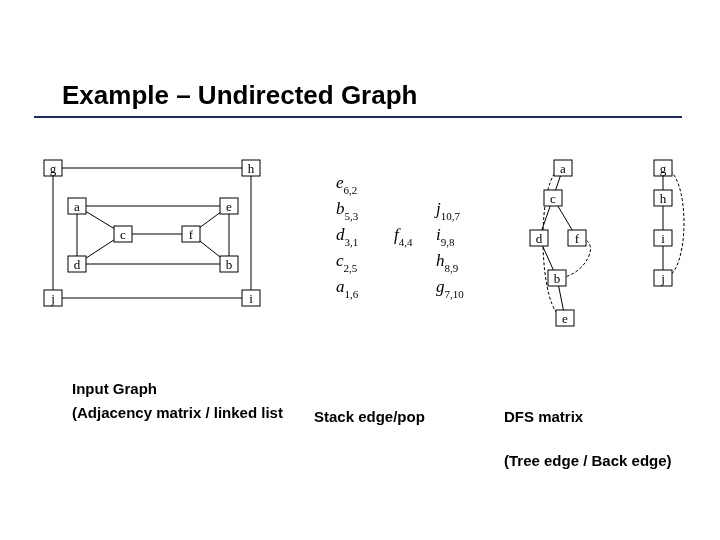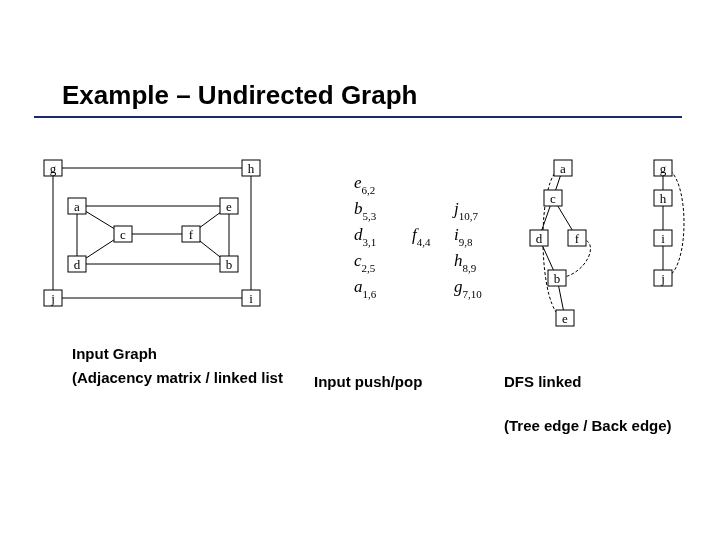--- a/index.html
+++ b/index.html
@@ -34,21 +34,21 @@
     left: 34px;
     top: 160px;
     width: 648px;
     height: 170px;
   }
   .panel {
     position: absolute;
     top: 0;
   }
   .graph { left: 0;   width: 260px; height: 160px; }
-  .stack { left: 300px; width: 180px; height: 160px; }
+  .stack { left: 282px; width: 180px; height: 160px; }
   .forest{ left: 480px; width: 180px; height: 160px; }
 
   svg { overflow: visible; }
 
   .node-box {
     fill: #fff;
     stroke: #000;
     stroke-width: 1;
   }
   .node-label {
@@ -83,20 +83,21 @@
     left: 34px;
     top: 344px;
     width: 648px;
     font-family: Verdana, Arial, sans-serif;
     font-weight: bold;
     font-size: 15px;
     line-height: 1.35;
   }
   .cap {
     position: absolute;
+    margin-top: 35px;
   }
   .cap-graph { left: 38px; width: 220px; }
   .cap-stack { left: 280px; width: 180px; top: 28px;}
   .cap-forest{ left: 470px; width: 170px; top: 28px;}
   .cap-graph2 { top: 24px; }
   .cap-forest2 { top: 28px; }
 </style>
 </head>
 <body>
 
@@ -192,16 +193,16 @@
         <rect x="140" y="110" width="18" height="16" class="node-box"></rect>
         <text x="149" y="118" class="node-label">j</text>
       </svg>
   </div>
 
 </div>
 
 <div class="captions">
   <div class="cap cap-graph">Input Graph</div>
   <div class="cap cap-graph cap-graph2">(Adjacency matrix / linked list</div>
-  <div class="cap cap-stack">Input push/pop</div>
-  <div class="cap cap-forest">DFS linked</div>
+  <div class="cap cap-stack">Stack edge/pop</div>
+  <div class="cap cap-forest">DFS matrix</div>
   <div class="cap cap-forest cap-forest2" style="top:72px">(Tree edge / Back edge)</div>
 </div>
 
 </body></html>

